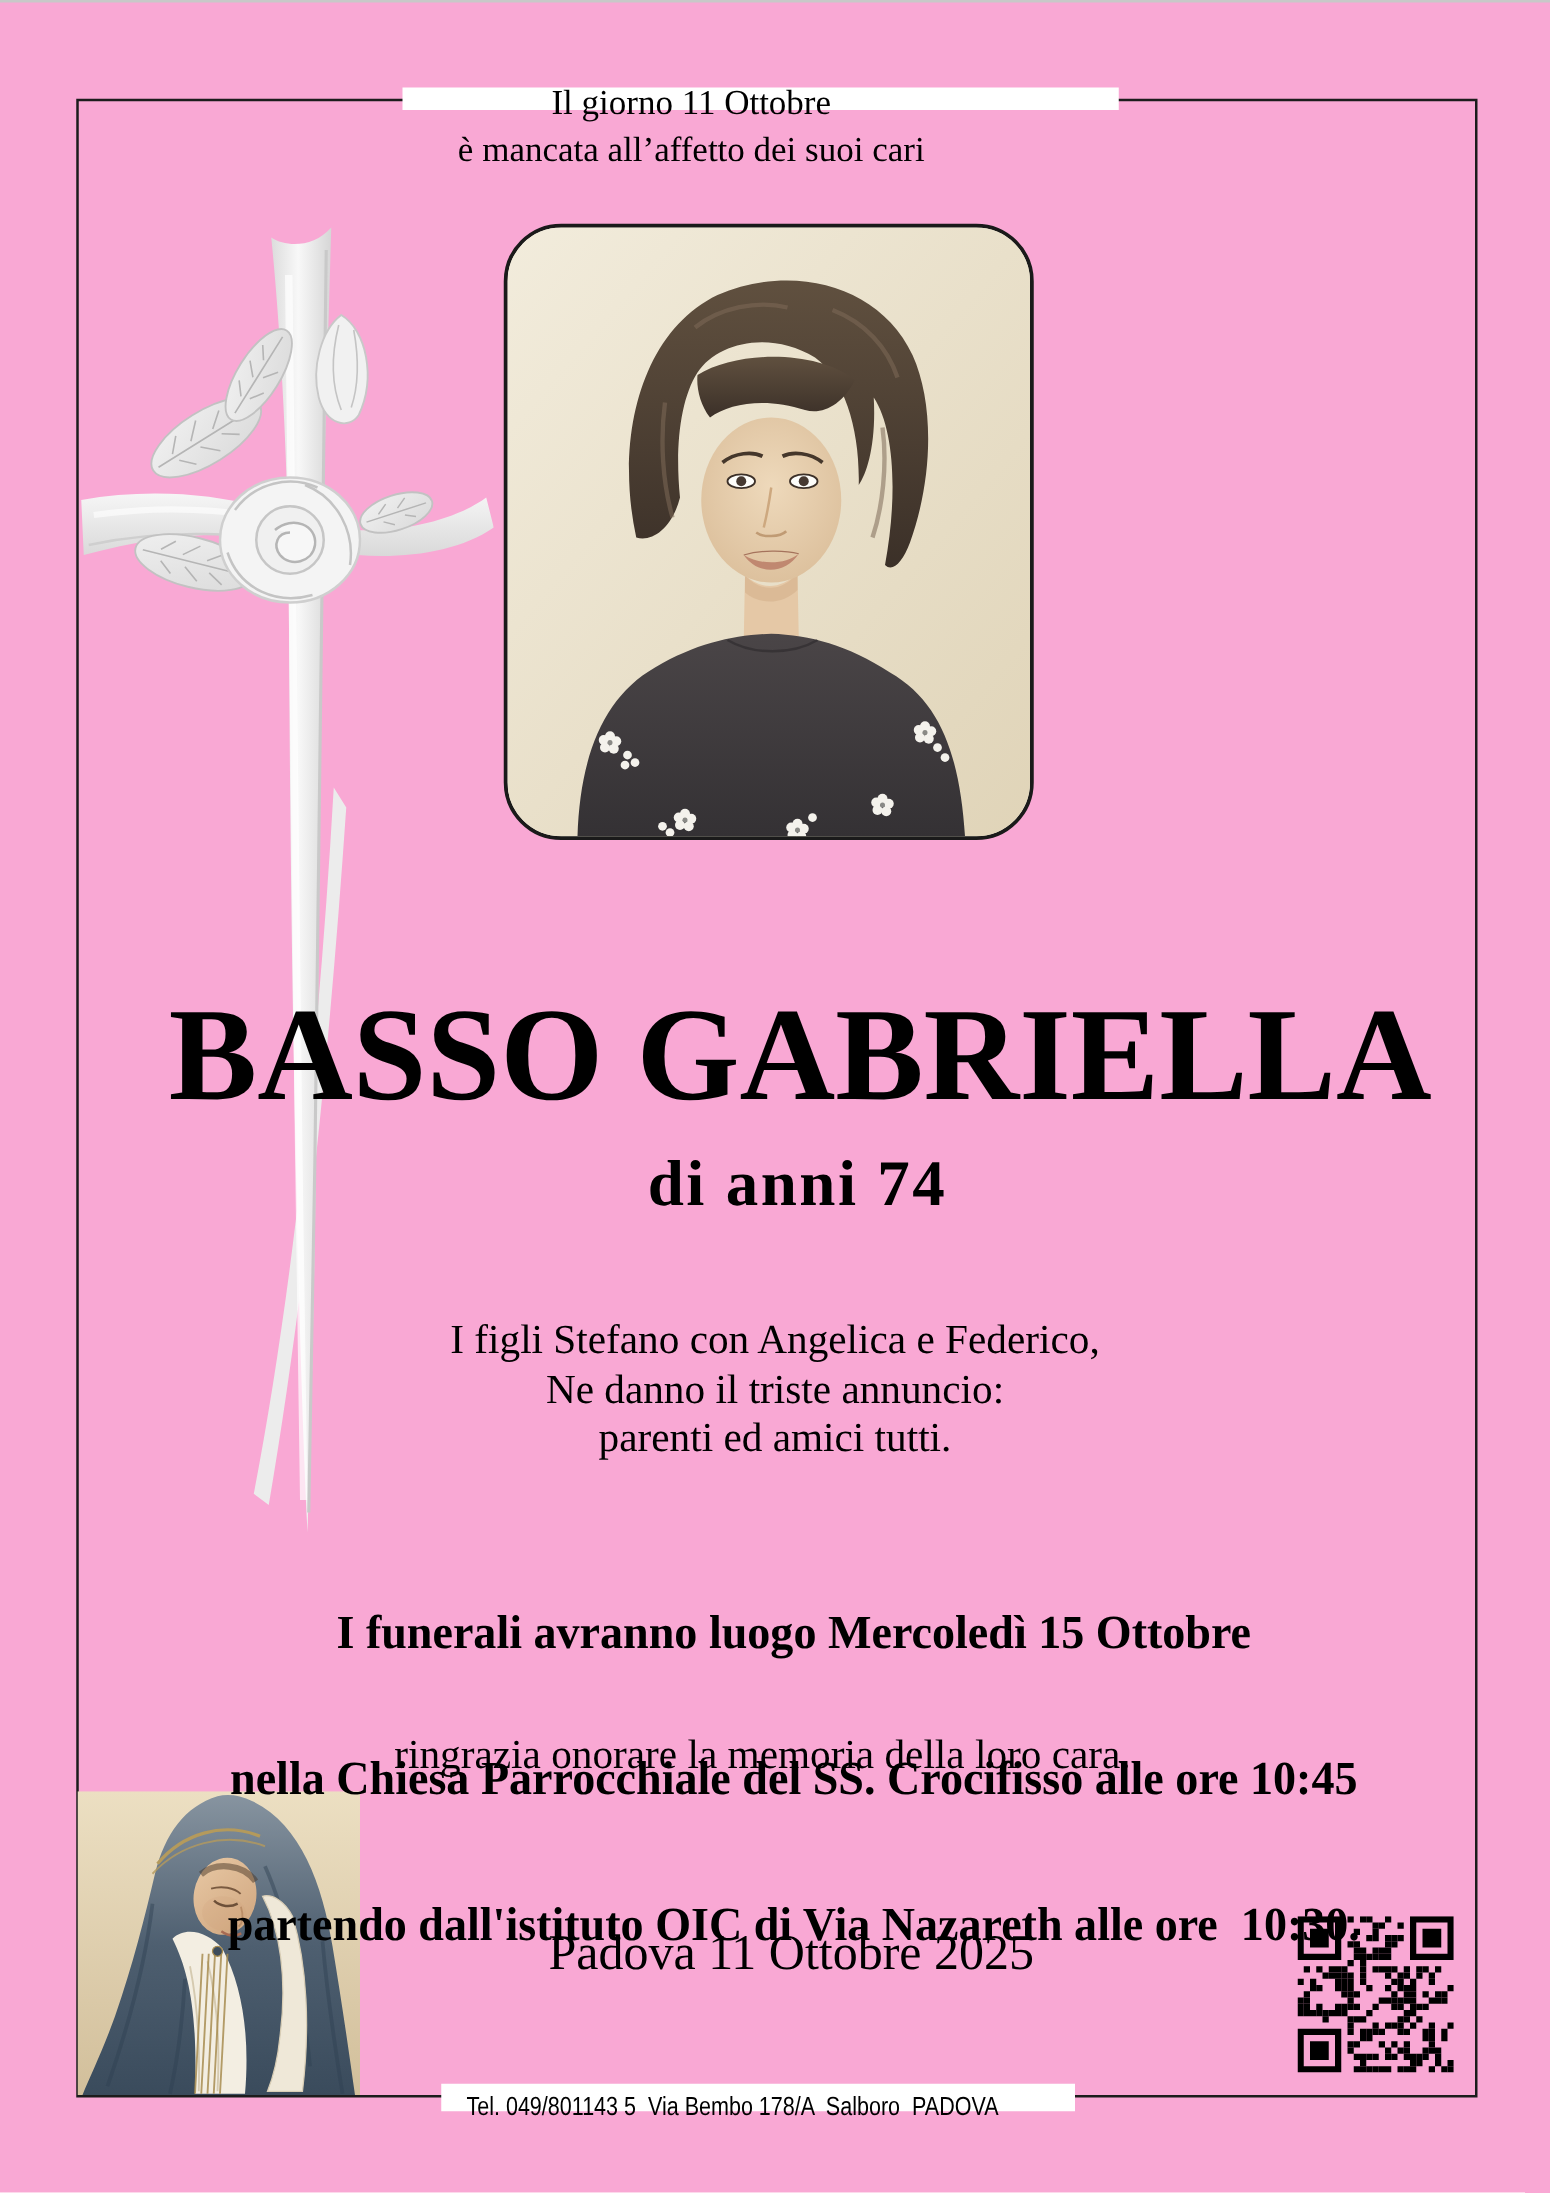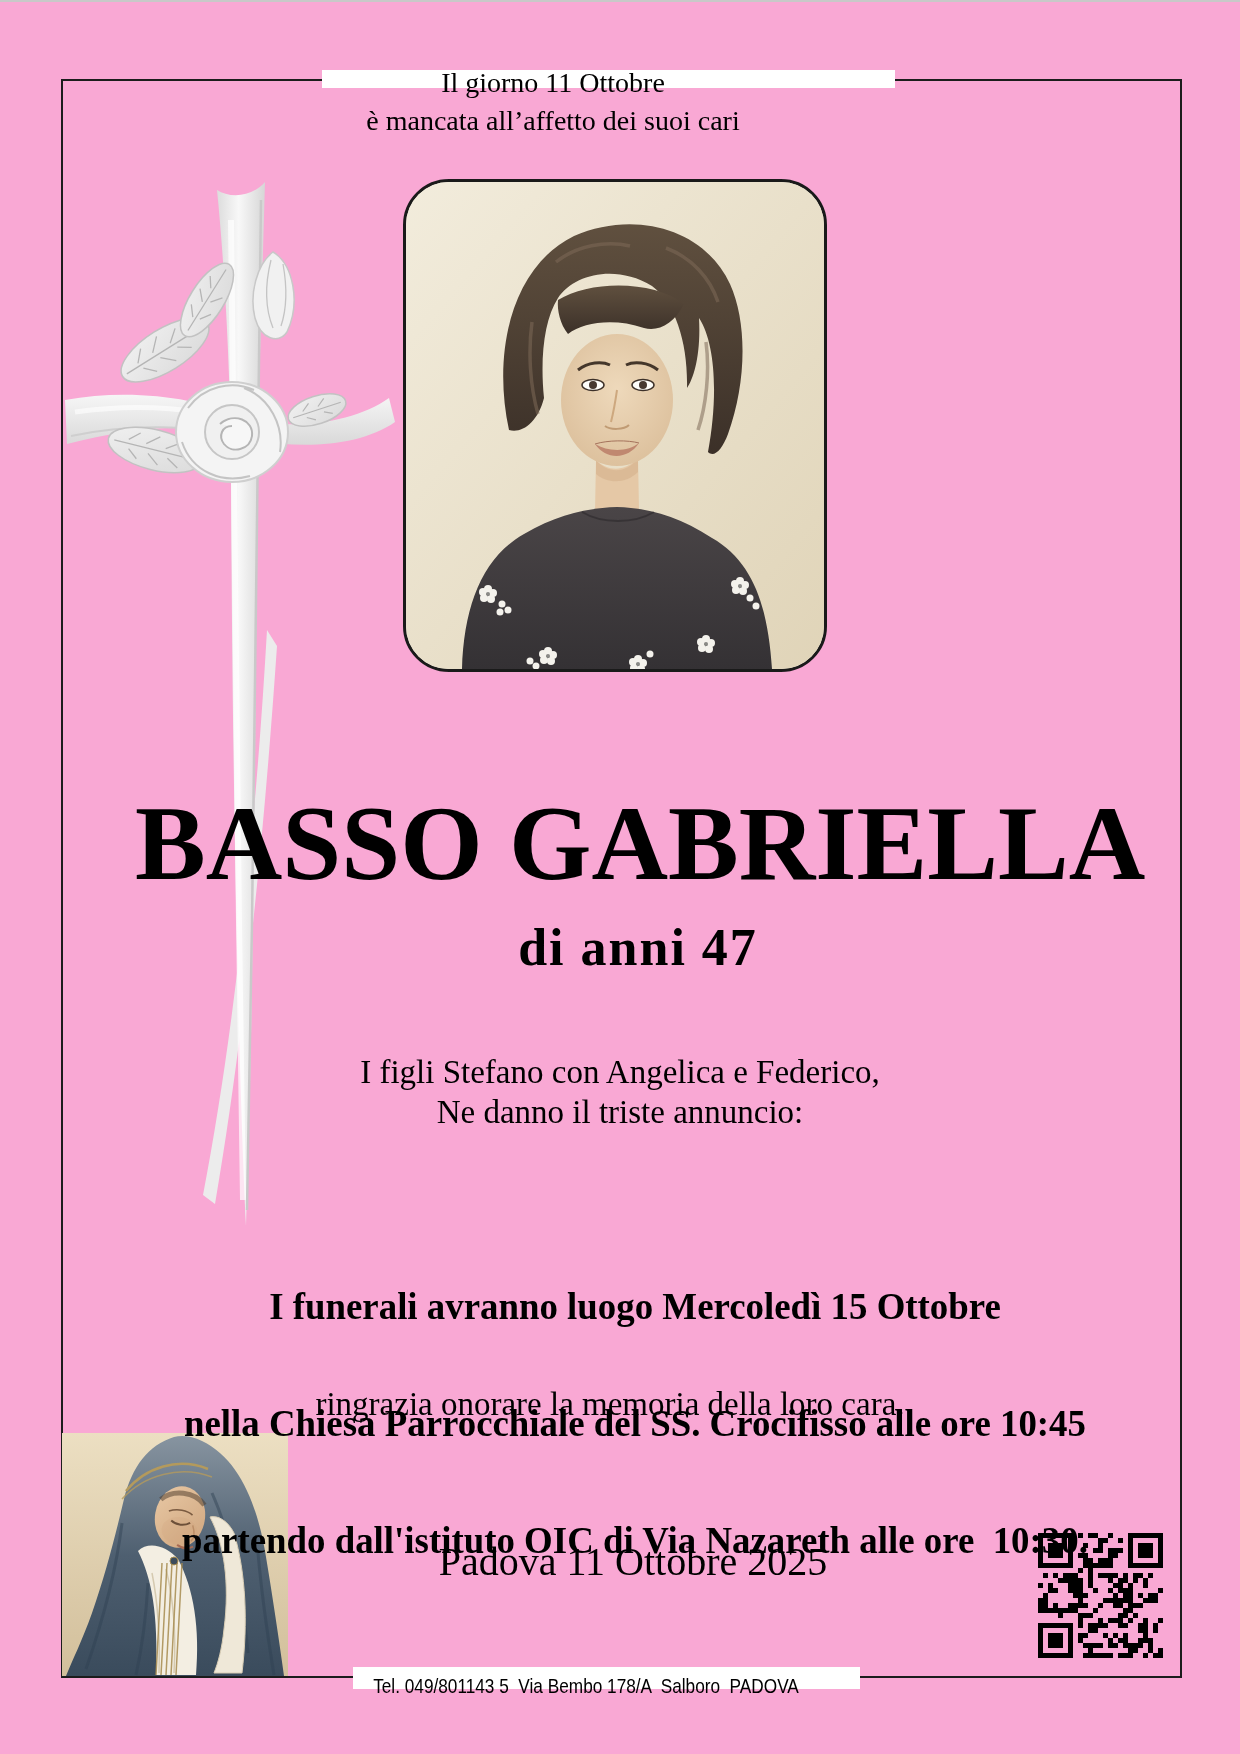--- a/index.html
+++ b/index.html
@@ -208,25 +208,26 @@
             <circle r="4" cx="3" cy="5"></circle>
             <circle r="4" cx="-4" cy="4"></circle>
             <circle r="4" cx="-5" cy="-2"></circle>
             <circle r="2" fill="#8a8a86"></circle>
           </g>
       </g>
     </svg>
   </div>
 
   <div id="deceased-name" class="abs ctr serif">BASSO GABRIELLA</div>
-  <div id="deceased-age" class="abs ctr serif">di anni 47</div>
+  <div id="deceased-age" class="abs ctr serif">di anni 74</div>
 
   <div id="announcement" class="abs ctr serif">
     <div>I figli Stefano con Angelica e Federico,</div>
     <div>Ne danno il triste annuncio:</div>
+    <div>parenti ed amici tutti.</div>
   </div>
 
   <div id="funeral" class="abs ctr serif">
     <div>I funerali avranno luogo Mercoledì 15 Ottobre</div>
     <div>nella Chiesa Parrocchiale del SS. Crocifisso alle ore 10:45</div>
     <div>partendo dall'istituto OIC di Via Nazareth alle ore  10:30.</div>
   </div>
 
   <div id="thanks" class="abs ctr serif">
     <div>ringrazia onorare la memoria della loro cara.</div>

